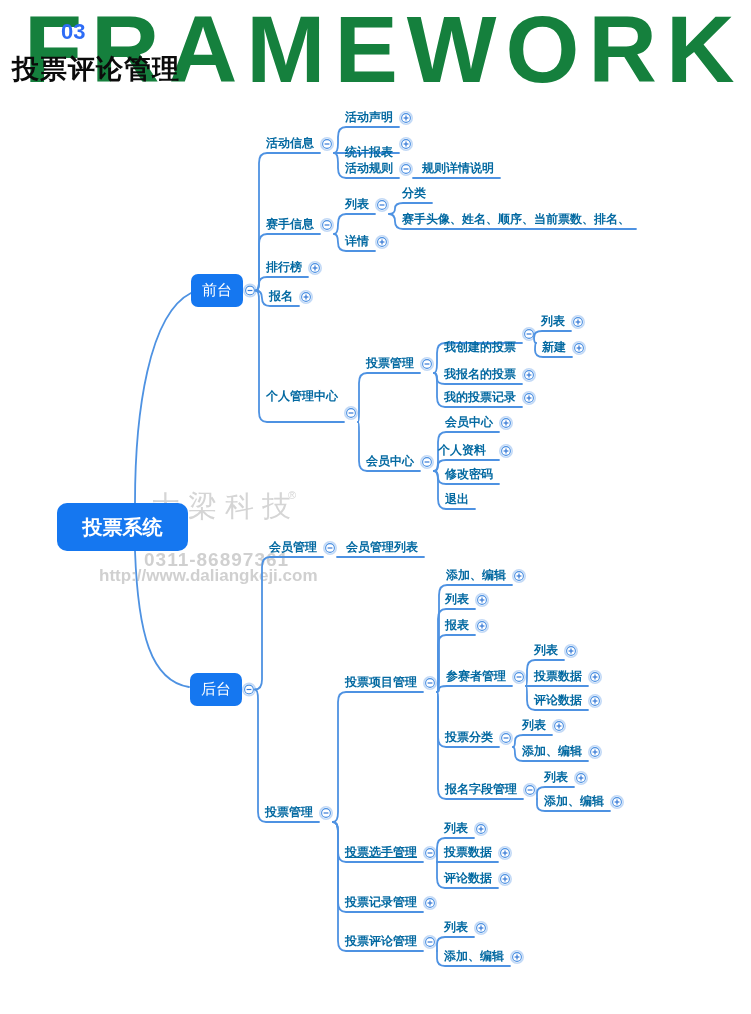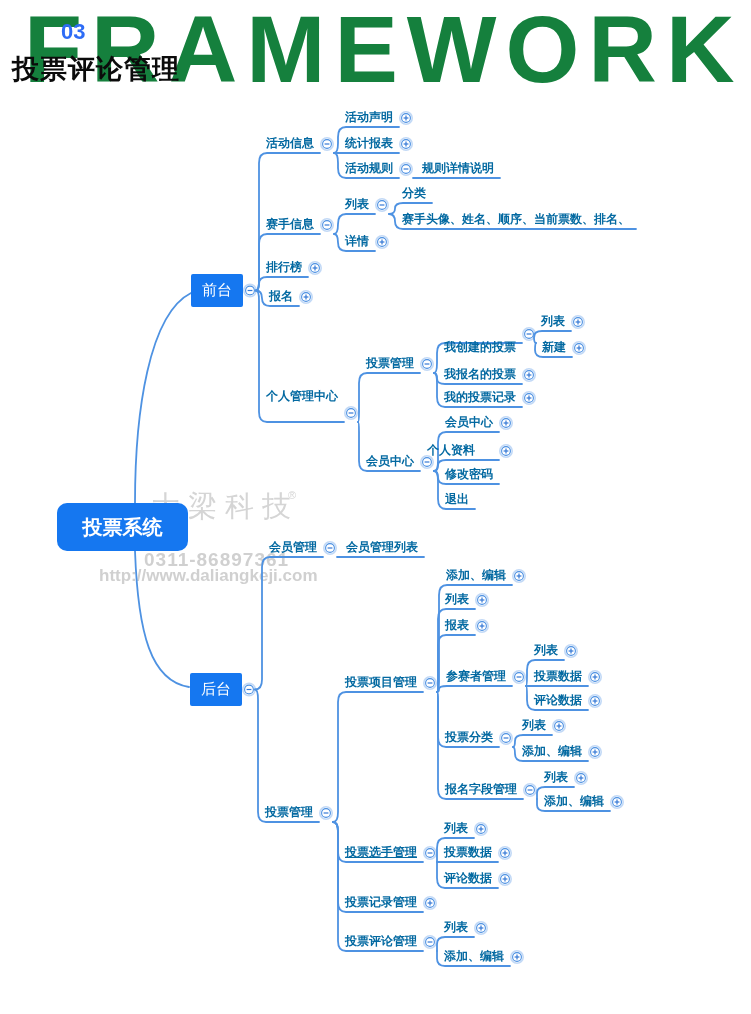--- a/index.html
+++ b/index.html
@@ -32,21 +32,21 @@
   .wm-url{left:99px;top:566px;font-size:17px;font-weight:bold;color:#d0d0d0;}
   
   #map-svg{position:absolute;left:0;top:0;z-index:1;}
   #map-nodes{position:absolute;left:0;top:0;width:0;height:0;z-index:2;}
   .mm-label{
     position:absolute;height:15px;line-height:15px;font-size:12px;font-weight:600;
     color:#0369a1;white-space:nowrap;z-index:2;
   }
   .mm-box{
     position:absolute;z-index:3;display:flex;align-items:center;justify-content:center;
-    background:#1577f0;color:#ffffff;border-radius:2px;white-space:nowrap;
+    background:#1577f0;color:#ffffff;border-radius:7px;white-space:nowrap;
   }
   .mm-box.root{font-size:20px;font-weight:bold;border-radius:10px;}
   .mm-box.branch{font-size:15px;font-weight:500;}
 </style>
 </head>
 <body>
 
 <div id="stage">
 
   <div class="fw-watermark">FRAMEWORK</div>
@@ -362,40 +362,40 @@
         <line x1="514.6" x2="519.4" y1="957" y2="957" stroke="#3478d6" stroke-width="1.2"></line>
         <line x1="517" x2="517" y1="954.6" y2="959.4" stroke="#3478d6" stroke-width="1.2"></line>
       </g>
     </svg>
   <div id="map-nodes">
       <div class="mm-box root" style="left: 57px; top: 503px; width: 131px; height: 48px;">投票系统</div>
       <div class="mm-box branch" style="left: 191px; top: 274px; width: 52px; height: 33px;">前台</div>
       <div class="mm-box branch" style="left: 190px; top: 673px; width: 52px; height: 33px;">后台</div>
       <div class="mm-label" style="left: 266px; top: 136px;">活动信息</div>
       <div class="mm-label" style="left: 345px; top: 110px;">活动声明</div>
-      <div class="mm-label" style="left: 345px; top: 136px;">统计报表</div>
+      <div class="mm-label" style="left: 345px; top: 145px;">统计报表</div>
       <div class="mm-label" style="left: 345px; top: 161px;">活动规则</div>
       <div class="mm-label" style="left: 422px; top: 161px;">规则详情说明</div>
       <div class="mm-label" style="left: 266px; top: 217px;">赛手信息</div>
       <div class="mm-label" style="left: 345px; top: 197px;">列表</div>
       <div class="mm-label" style="left: 402px; top: 186px;">分类</div>
       <div class="mm-label" style="left: 402px; top: 212px;">赛手头像、姓名、顺序、当前票数、排名、</div>
       <div class="mm-label" style="left: 345px; top: 234px;">详情</div>
       <div class="mm-label" style="left: 266px; top: 260px;">排行榜</div>
       <div class="mm-label" style="left: 269px; top: 289px;">报名</div>
       <div class="mm-label" style="left: 266px; top: 389px;">个人管理中心</div>
       <div class="mm-label" style="left: 366px; top: 356px;">投票管理</div>
       <div class="mm-label" style="left: 444px; top: 340px;">我创建的投票</div>
       <div class="mm-label" style="left: 541px; top: 314px;">列表</div>
       <div class="mm-label" style="left: 542px; top: 340px;">新建</div>
       <div class="mm-label" style="left: 444px; top: 367px;">我报名的投票</div>
       <div class="mm-label" style="left: 444px; top: 390px;">我的投票记录</div>
       <div class="mm-label" style="left: 366px; top: 454px;">会员中心</div>
       <div class="mm-label" style="left: 445px; top: 415px;">会员中心</div>
-      <div class="mm-label" style="left: 427px; top: 443px; text-align: center;">个人资料</div>
+      <div class="mm-label" style="left: 438px; top: 443px; text-align: center;">个人资料</div>
       <div class="mm-label" style="left: 445px; top: 467px;">修改密码</div>
       <div class="mm-label" style="left: 445px; top: 492px;">退出</div>
       <div class="mm-label" style="left: 269px; top: 540px;">会员管理</div>
       <div class="mm-label" style="left: 346px; top: 540px;">会员管理列表</div>
       <div class="mm-label" style="left: 265px; top: 805px;">投票管理</div>
       <div class="mm-label" style="left: 345px; top: 675px;">投票项目管理</div>
       <div class="mm-label" style="left: 446px; top: 568px;">添加、编辑</div>
       <div class="mm-label" style="left: 445px; top: 592px;">列表</div>
       <div class="mm-label" style="left: 445px; top: 618px;">报表</div>
       <div class="mm-label" style="left: 446px; top: 669px;">参赛者管理</div>

